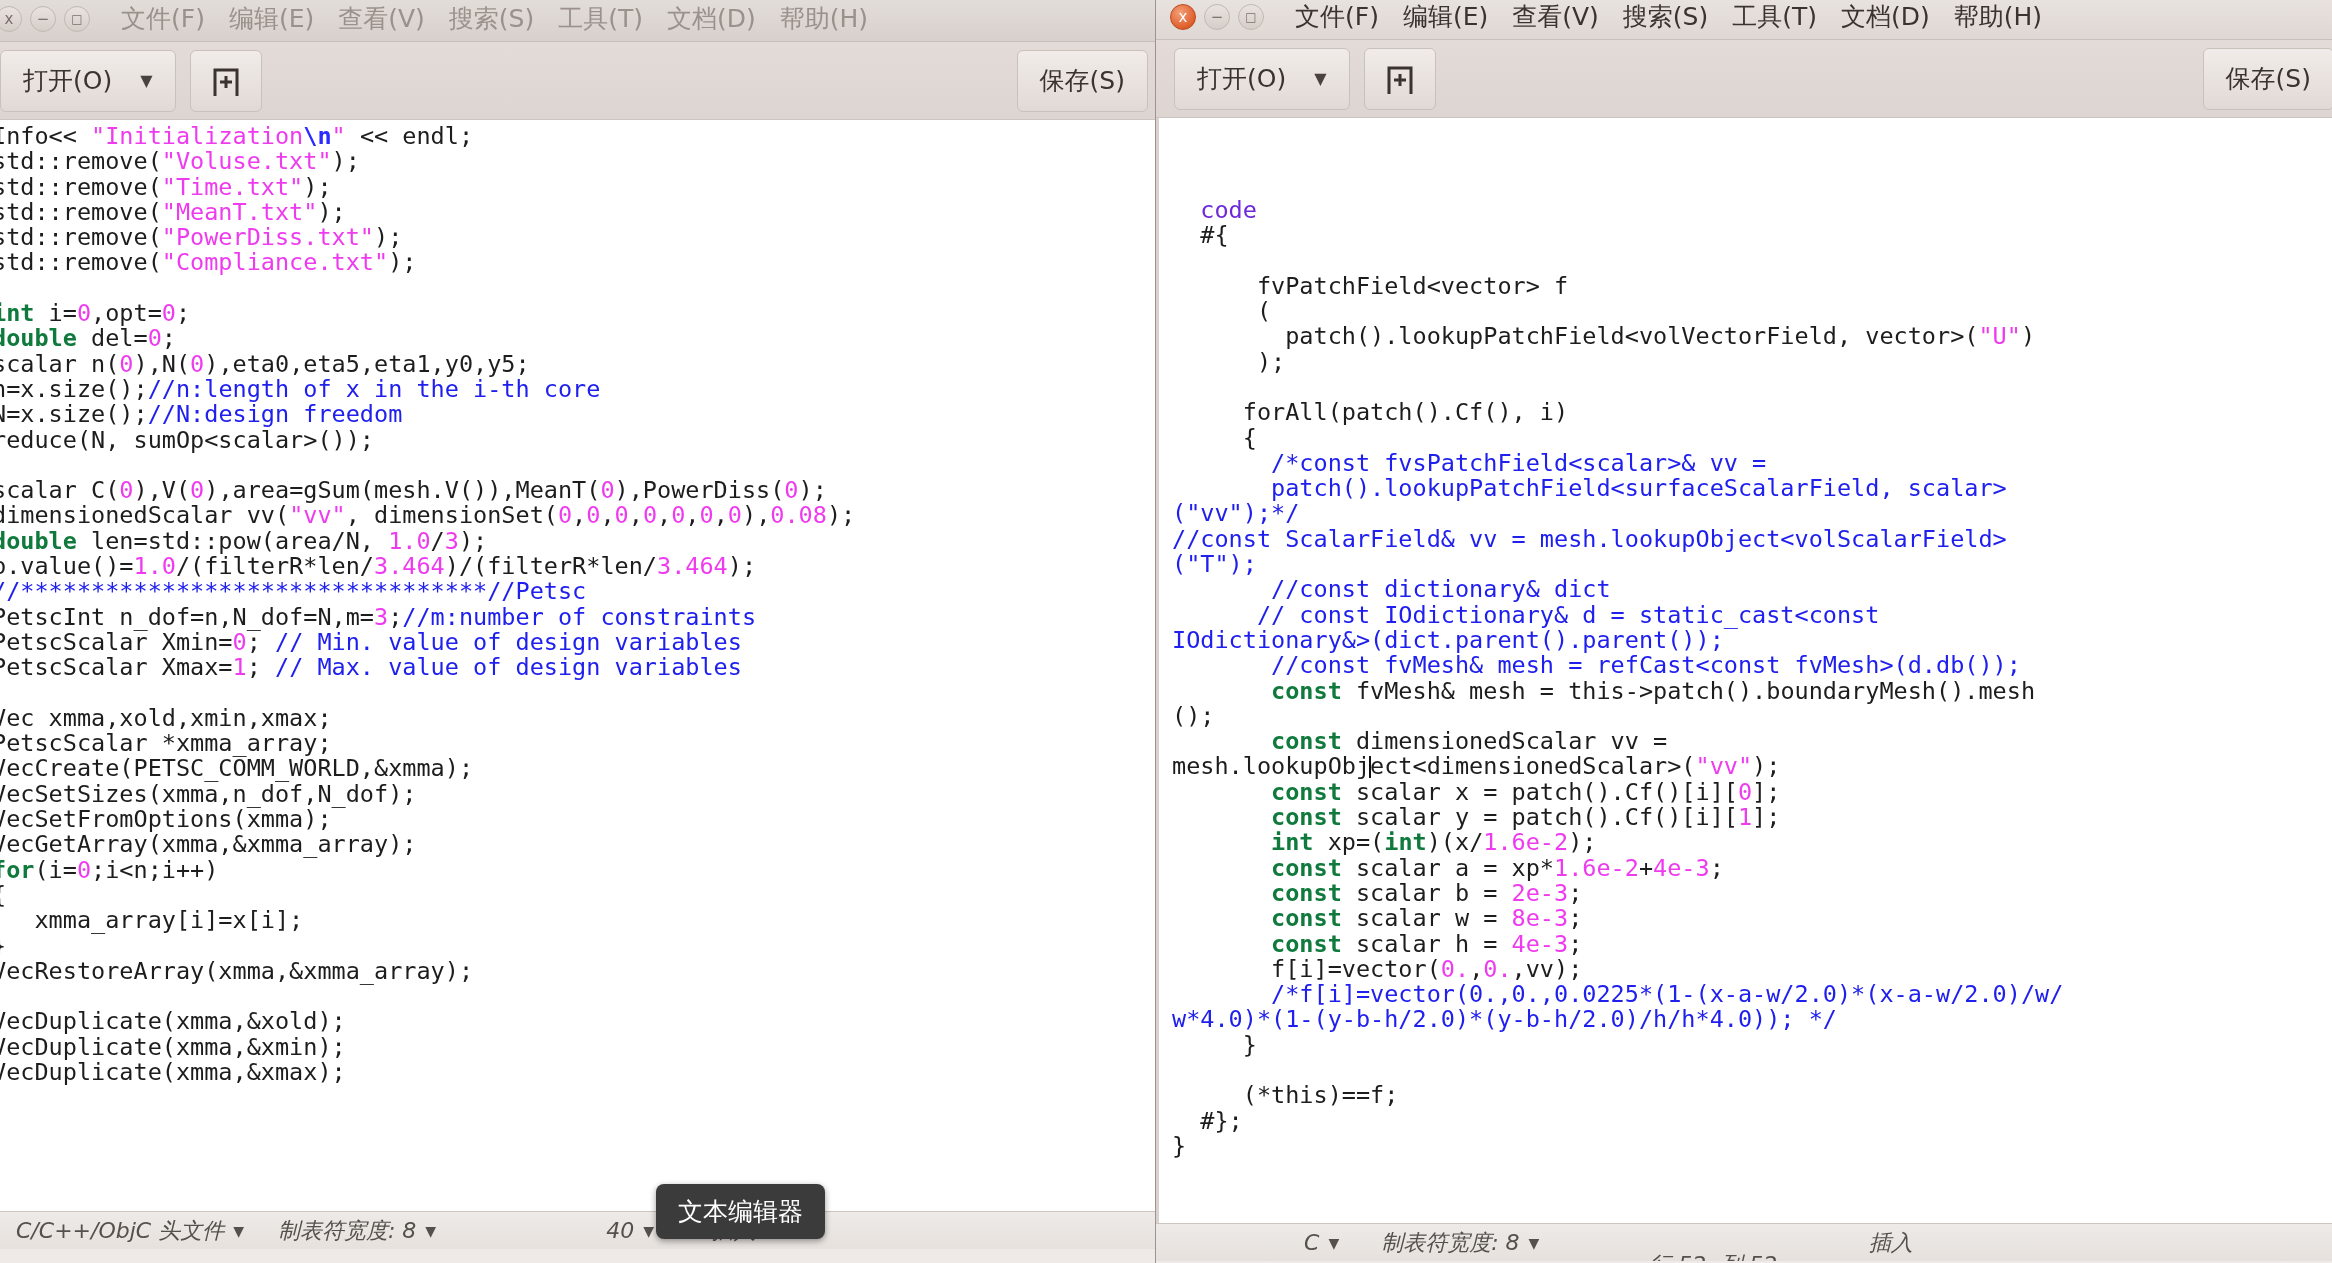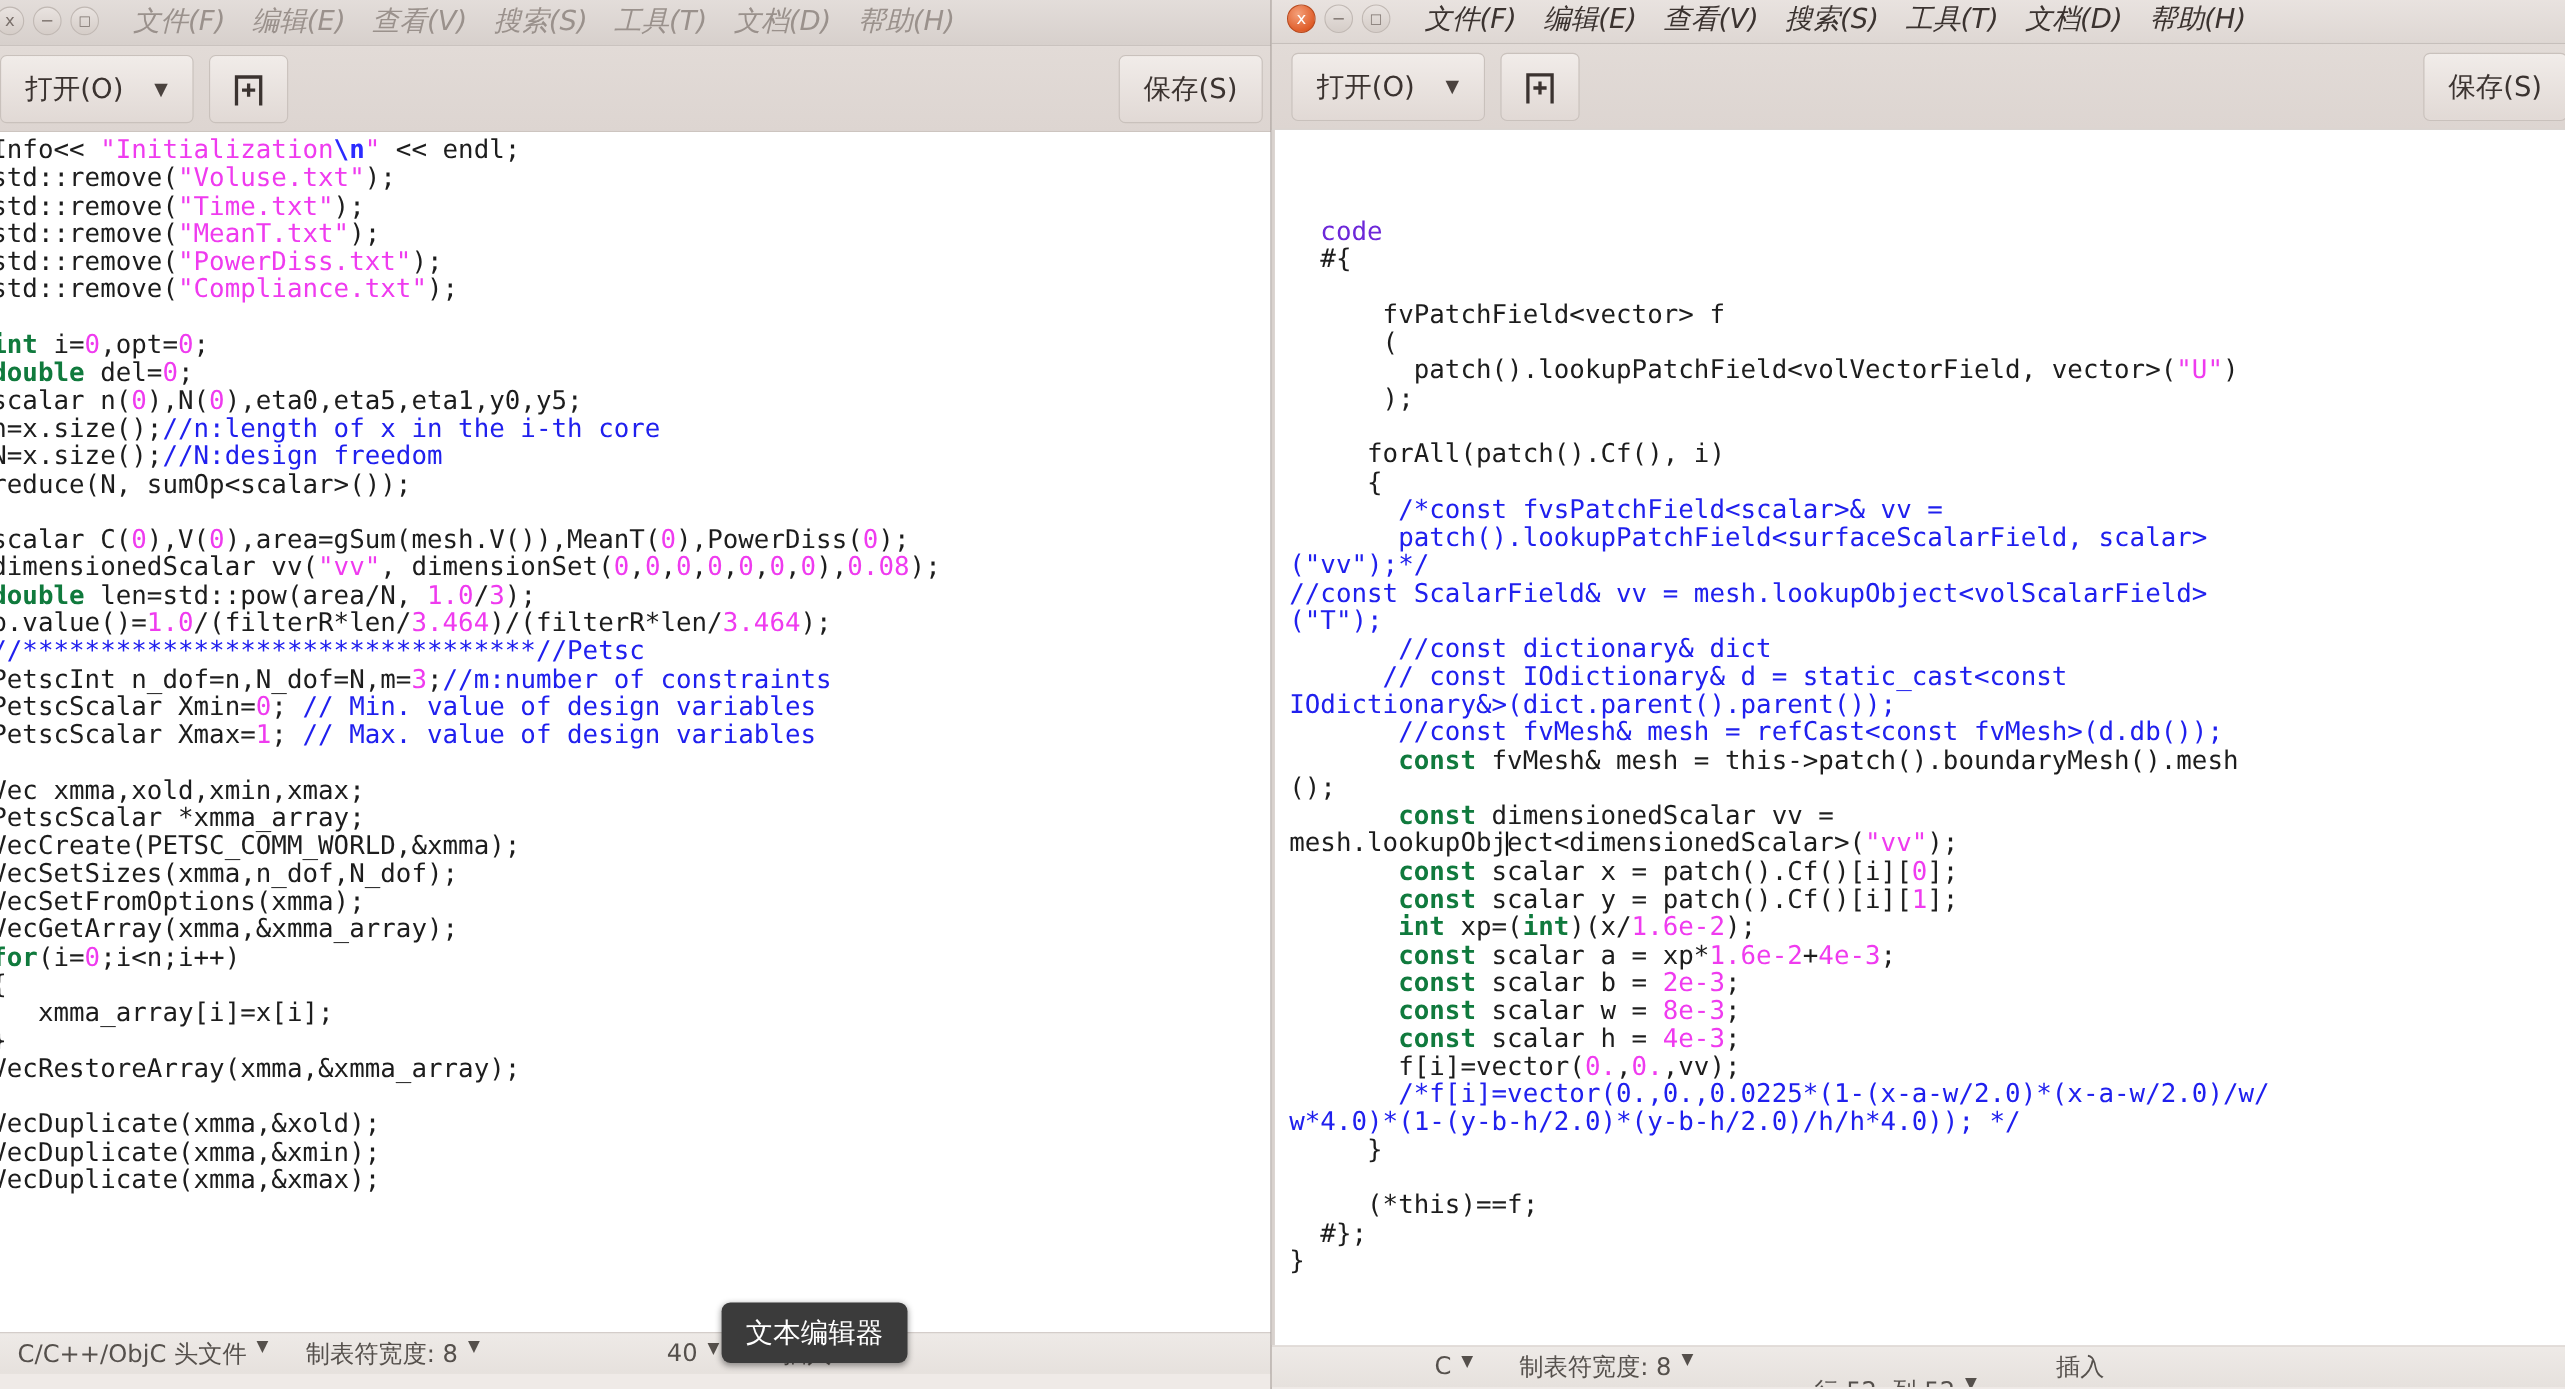--- a/index.html
+++ b/index.html
@@ -31,21 +31,21 @@
     border: 1px solid #c0b8b3;
     color: #7a706b; font-size: 15px; line-height: 24px; text-align: center;
     font-family: "DejaVu Sans", sans-serif;
   }
   .wbtn.close-active {
     background: radial-gradient(circle at 38% 32%, #f4a07a, #df5c28 72%, #c2491c);
     border-color: #b8491d; color: #fff;
   }
   .wbtn.sq { font-size: 12px; }
 
-  .menubar { display: flex; align-items: center; gap: 2px; font-style: italic; }
+  .menubar { display: flex; align-items: center; gap: 2px; }
   .menu-item {
     font-size: 25px; color: #9a918c; padding: 2px 11px;
     font-family: "DejaVu Sans", sans-serif; white-space: nowrap;
   }
   .win-active .menu-item { color: #3b3330; }
 
   .toolbar {
     height: 78px;
     display: flex; align-items: center;
     padding: 0 18px;
@@ -99,21 +99,21 @@
   .statusbar {
     height: 38px;
     background: linear-gradient(#eeeae7, #e6e1dd);
     border-top: 1px solid #cdc5c0;
     display: flex; align-items: center;
     font-size: 22px; color: #55504c;
     font-family: "DejaVu Sans", sans-serif;
     white-space: nowrap;
     overflow: hidden;
   }
-  .sb-item { display: flex; gap: 9px; }
+  .sb-item { display: flex; align-items: center; gap: 9px; font-style: italic; }
   .sb-caret { font-size: 14px; color: #55504c; }
 
   
   #win-left {
     left: -18px; top: -4px;
     width: 1184px; height: 1267px;
     background: #efeae7;
     box-shadow: 0 0 0 1px #b9b1ac;
   }
   #win-left .code { height: 1091px; }

